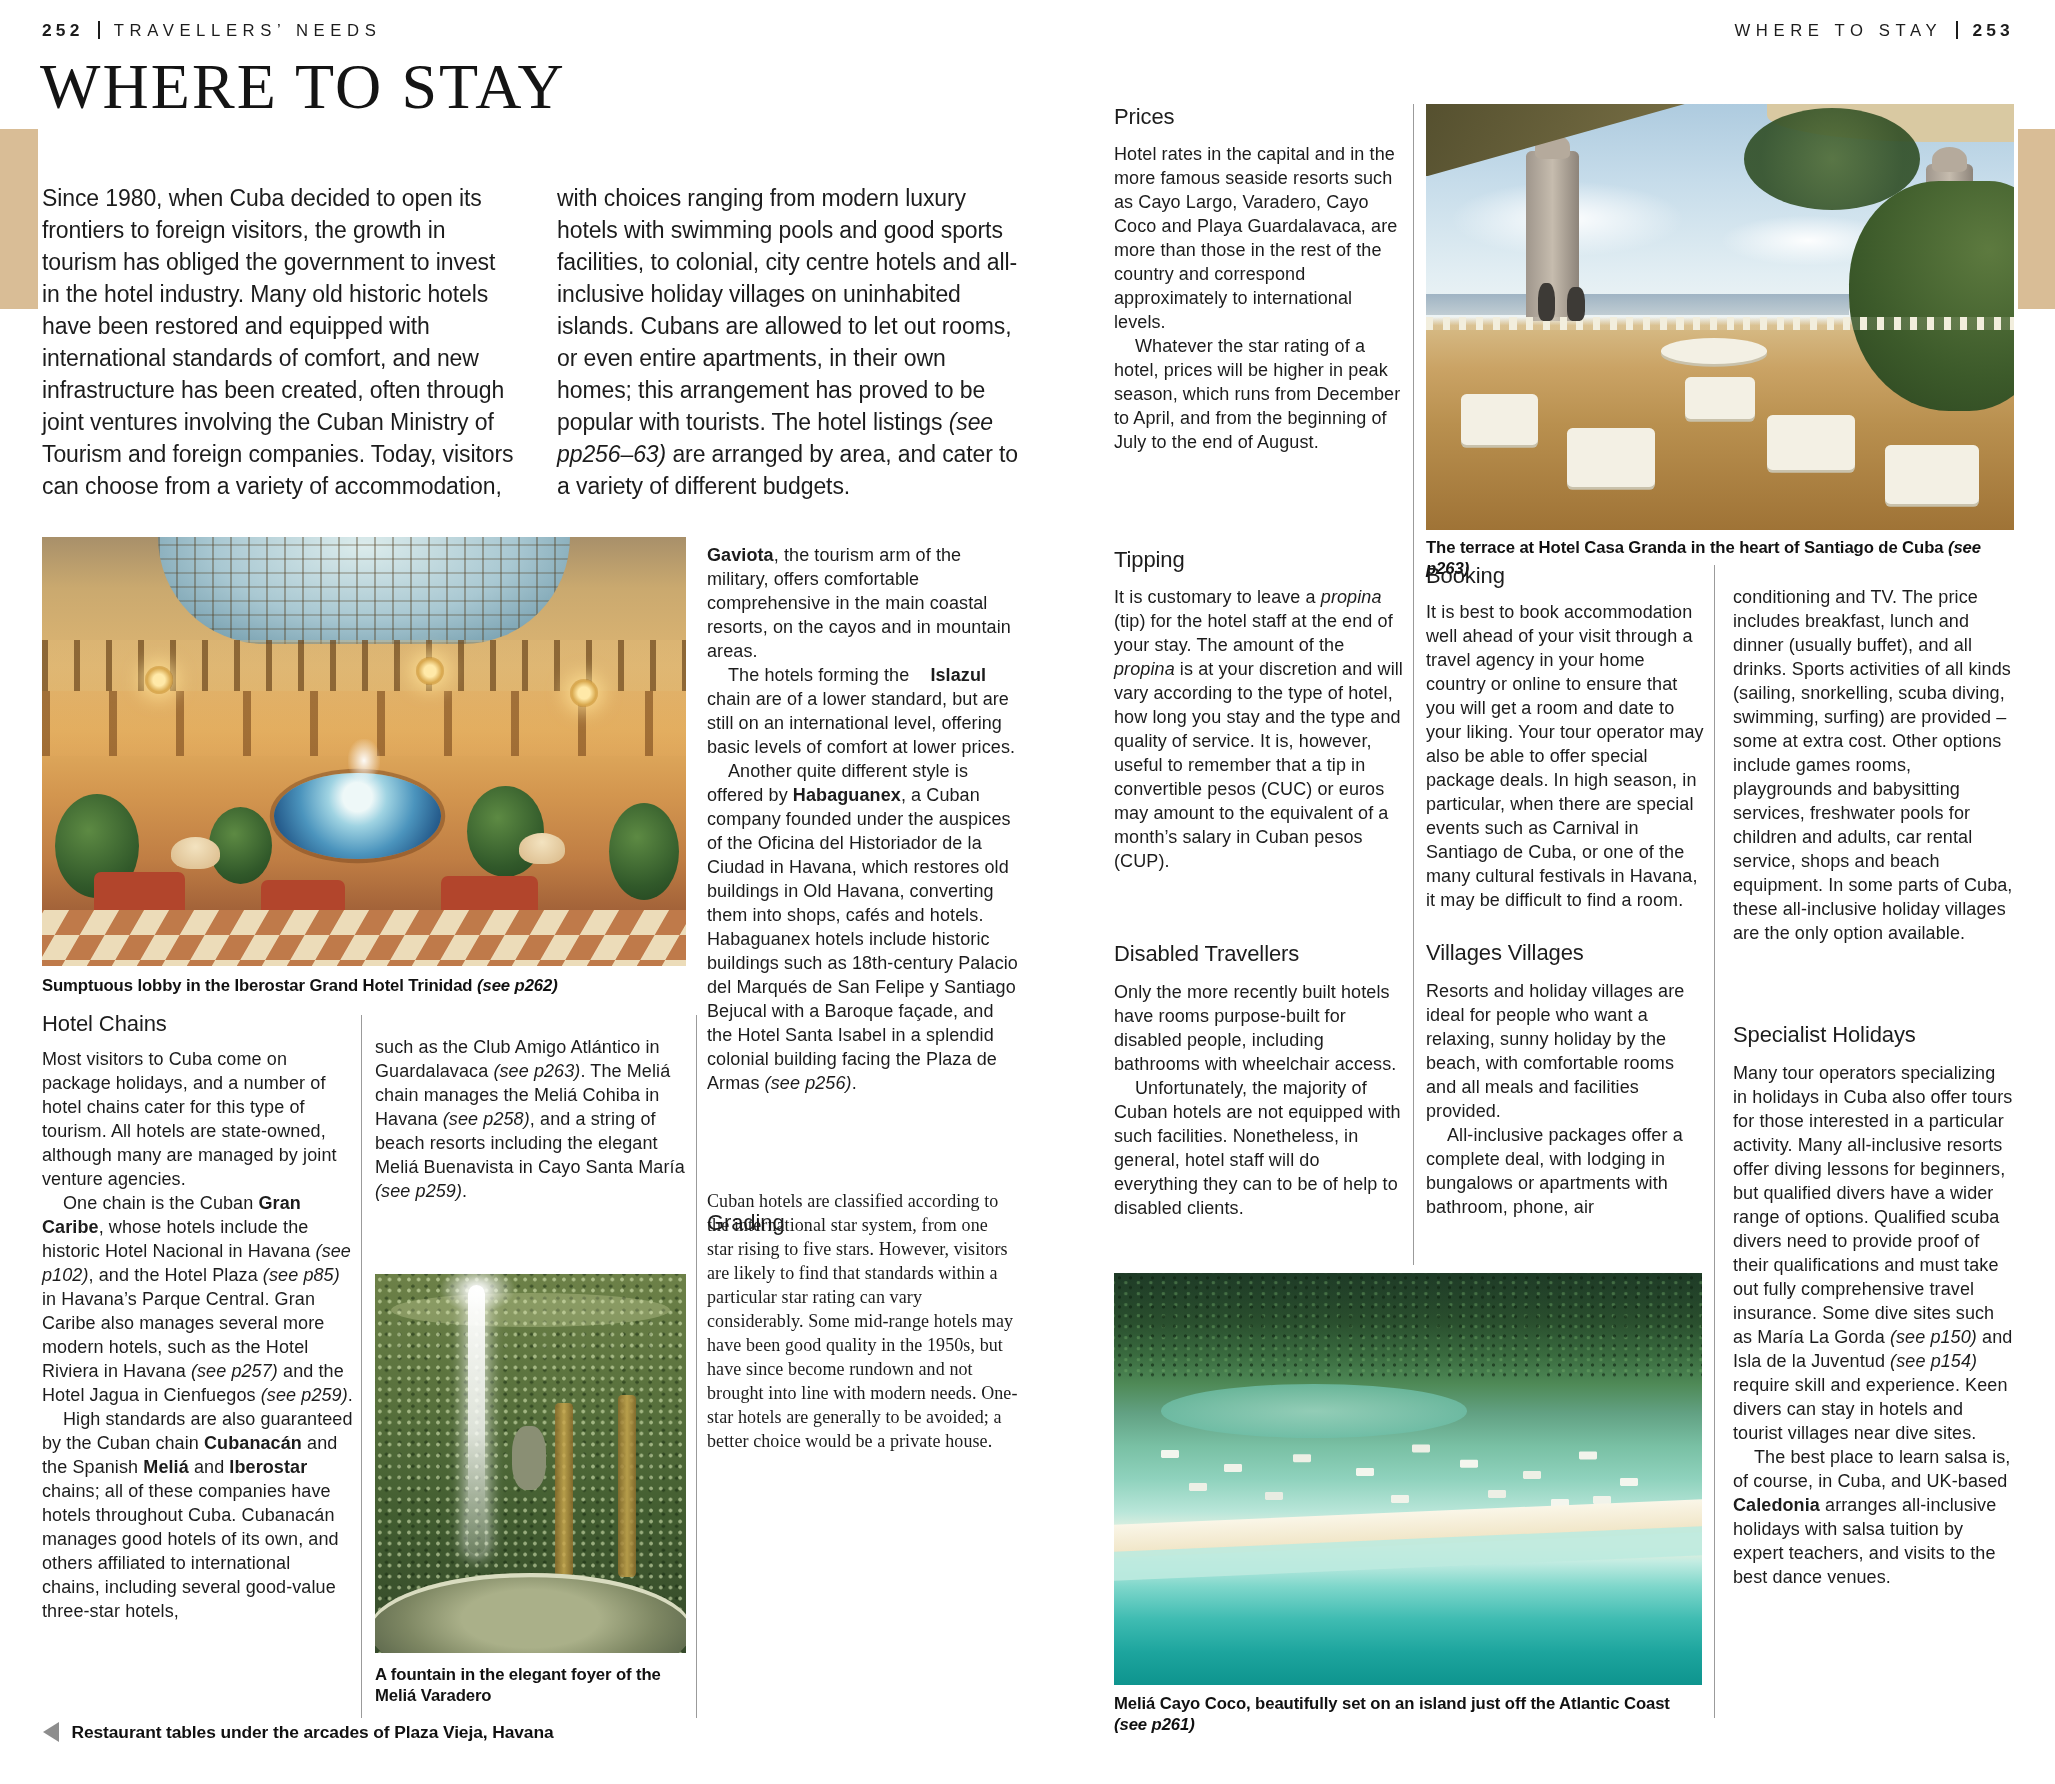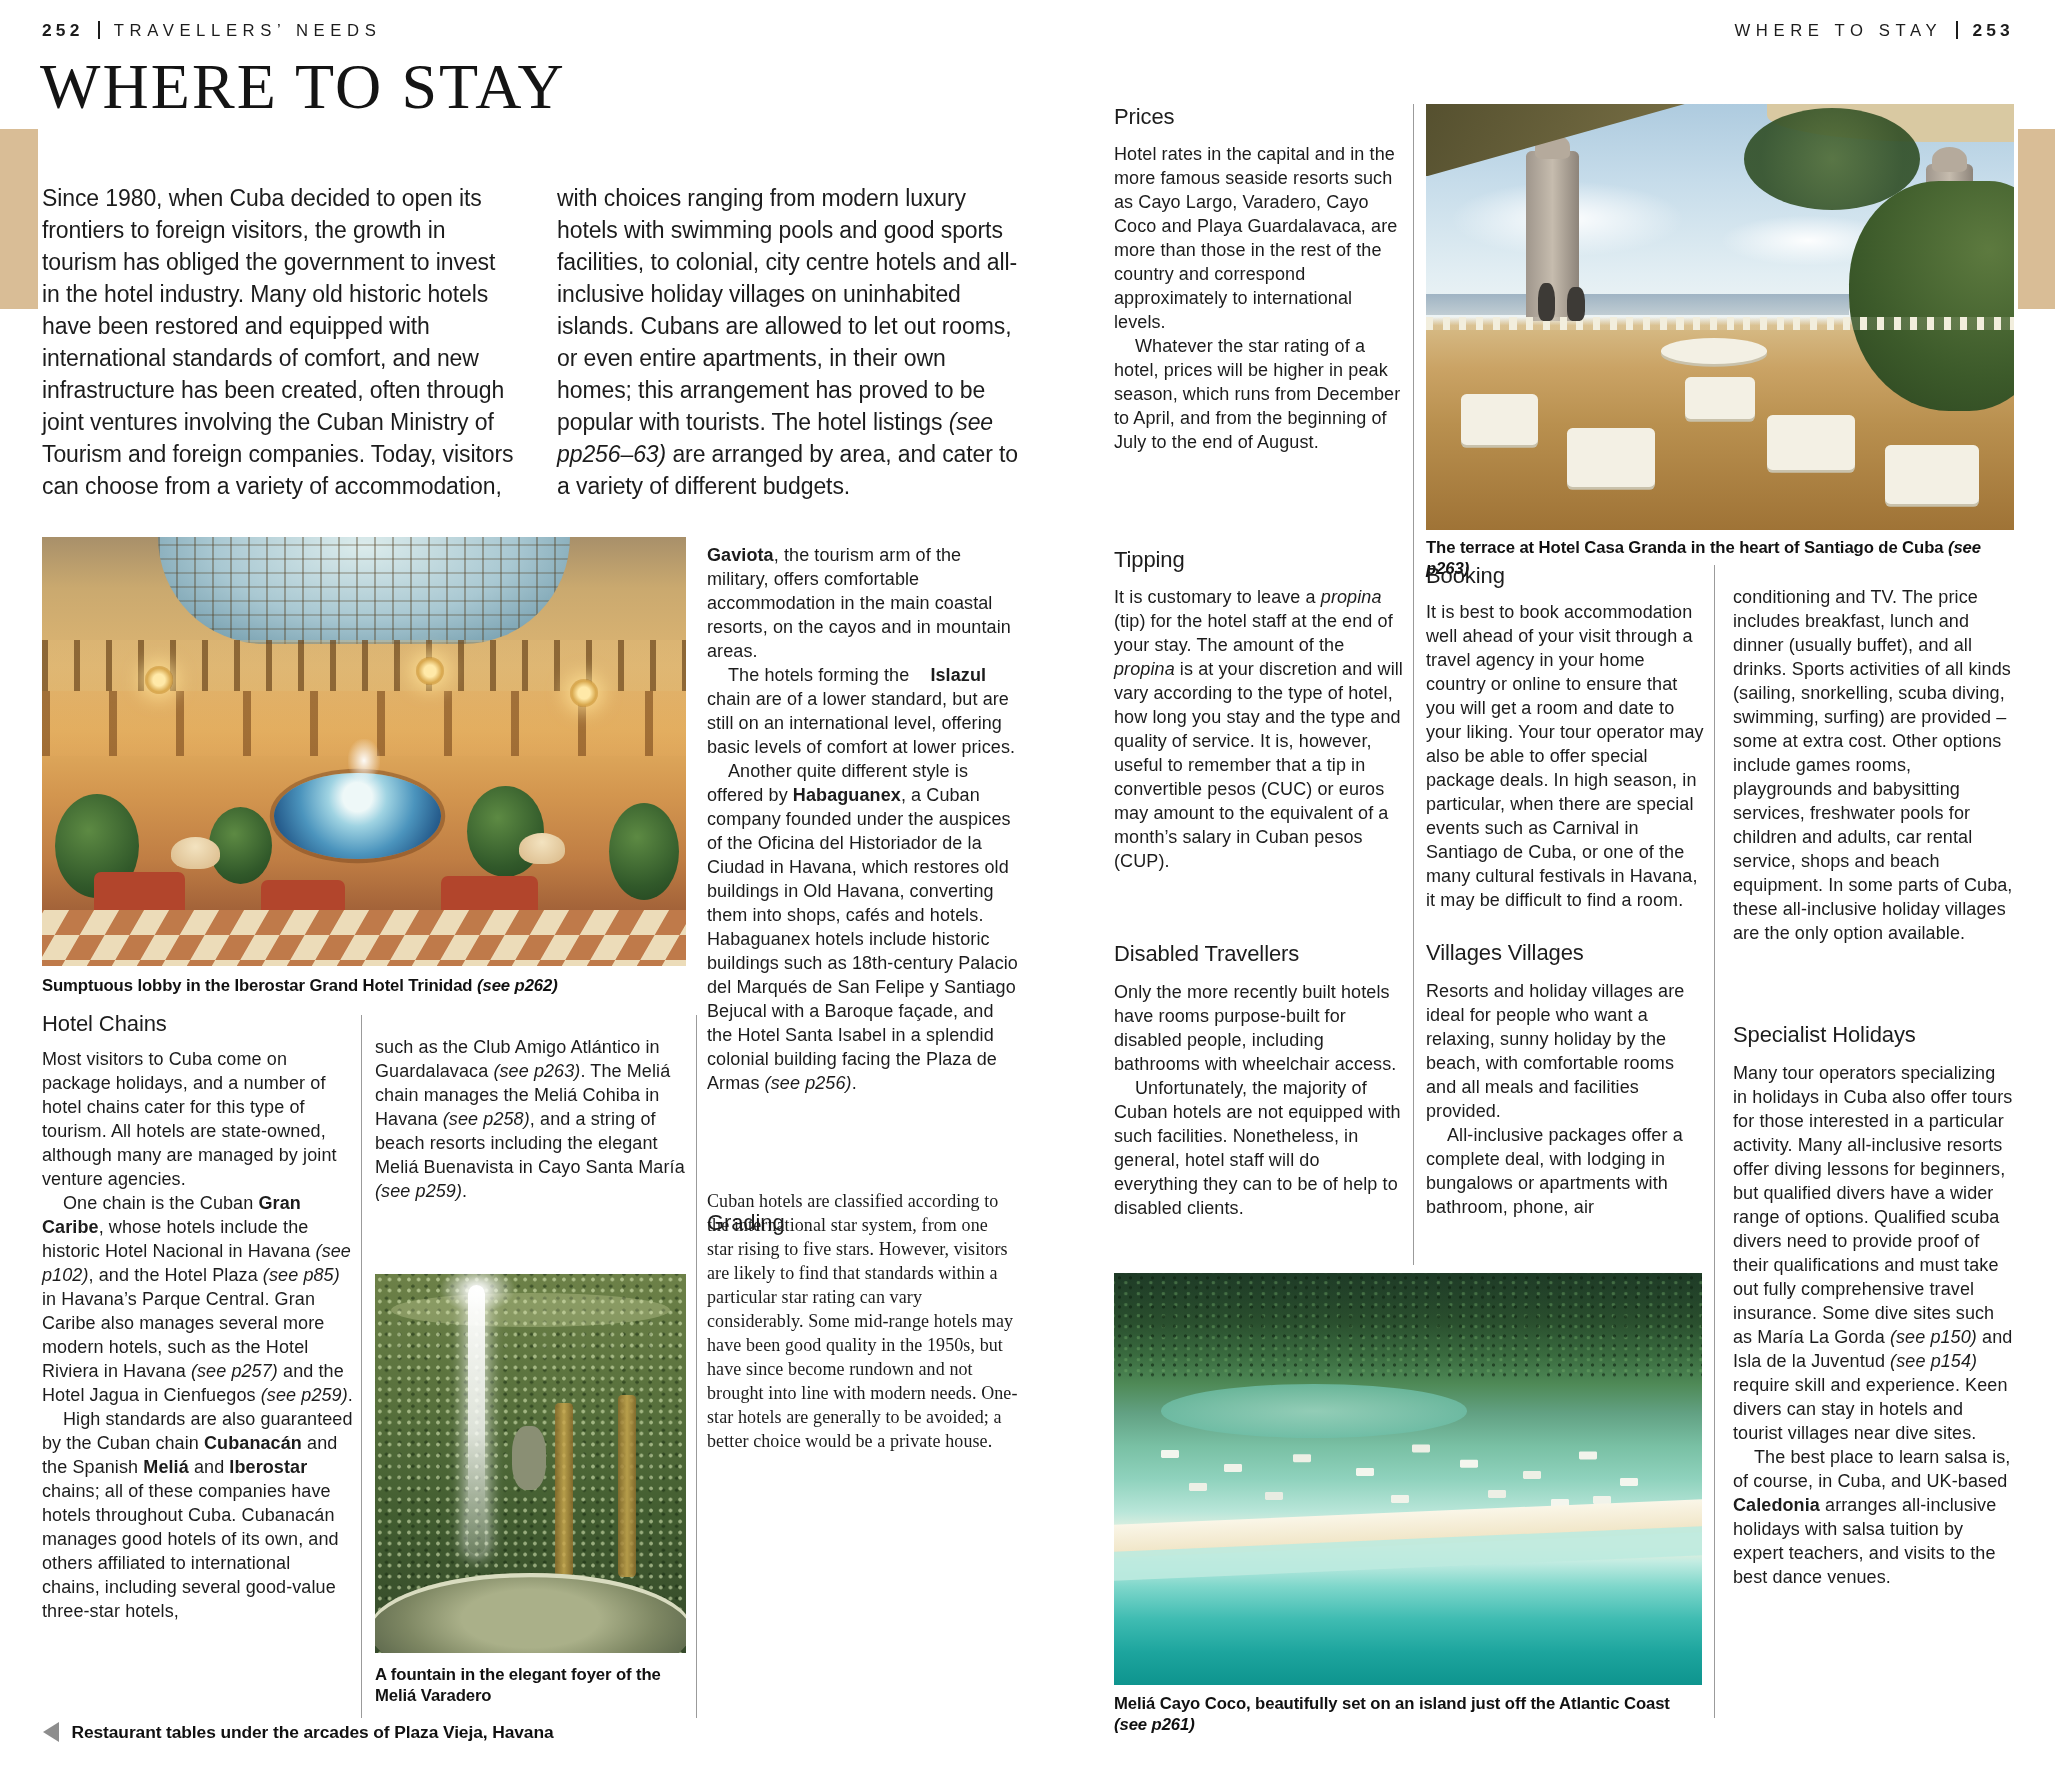--- a/index.html
+++ b/index.html
@@ -140,21 +140,21 @@
     <div class="lob-chair" style="left:8%;top:78%;width:91px;height:49px;"></div>
     <div class="lob-chair" style="left:34%;top:80%;width:84px;height:46px;"></div>
     <div class="lob-chair" style="left:62%;top:79%;width:97px;height:49px;"></div>
     <div class="lob-lamp" style="left:20%;top:70%;width:49px;height:32px;"></div>
     <div class="lob-lamp" style="left:74%;top:69%;width:46px;height:31px;"></div>
     <div class="lob-floor"></div>
   </div>
   <div class="cap" style="left:42px;top:975px;width:644px;"><span>Sumptuous lobby in the Iberostar Grand Hotel Trinidad </span><span style="font-style: italic;">(see p262)</span></div>
 
   <div class="body-col" style="left:707px;top:543px;width:311px;">
-    <p><span style="font-weight: 700;">Gaviota</span><span>, the tourism arm of the military, offers comfortable accommodation in the main coastal resorts, on the cayos and in mountain areas.</span></p>
+    <p><span style="font-weight: 700;">Gaviota</span><span>, the tourism arm of the military, offers comfortable comprehensive in the main coastal resorts, on the cayos and in mountain areas.</span></p>
     <p class="ind"><span>The hotels forming the </span><span style="font-weight: 700; margin-left: 16px;">Islazul</span><span> chain are of a lower standard, but are still on an international level, offering basic levels of comfort at lower prices.</span></p>
     <p class="ind"><span>Another quite different style is offered by </span><span style="font-weight: 700;">Habaguanex</span><span>, a Cuban company founded under the auspices of the Oficina del Historiador de la Ciudad in Havana, which restores old buildings in Old Havana, converting them into shops, cafés and hotels. Habaguanex hotels include historic buildings such as 18th-century Palacio del Marqués de San Felipe y Santiago Bejucal with a Baroque façade, and the Hotel Santa Isabel in a splendid colonial building facing the Plaza de Armas </span><span style="font-style: italic;">(see p256)</span><span>.</span></p>
   </div>
 
   <div class="vrule" style="left:361px;top:1015px;height:703px;"></div>
   <div class="vrule" style="left:696px;top:1015px;height:703px;"></div>
 
   <h3 class="sec-h" style="left:42px;top:1011px;margin:0;">Hotel Chains</h3>
   <div class="body-col" style="left:42px;top:1047px;width:311px;">
     <p><span>Most visitors to Cuba come on package holidays, and a number of hotel chains cater for this type of tourism. All hotels are state-owned, although many are managed by joint venture agencies.</span></p>

